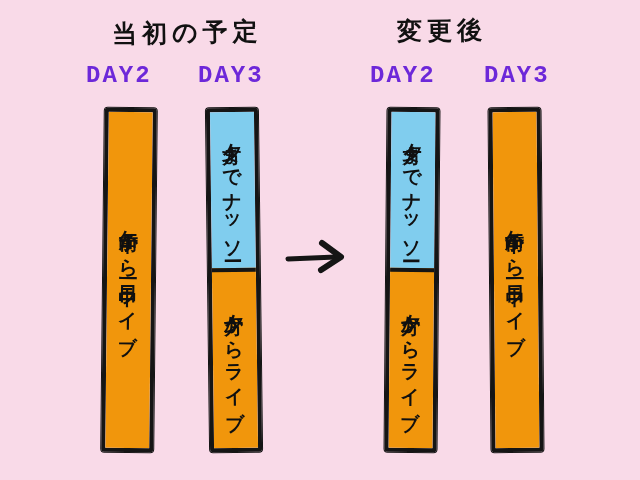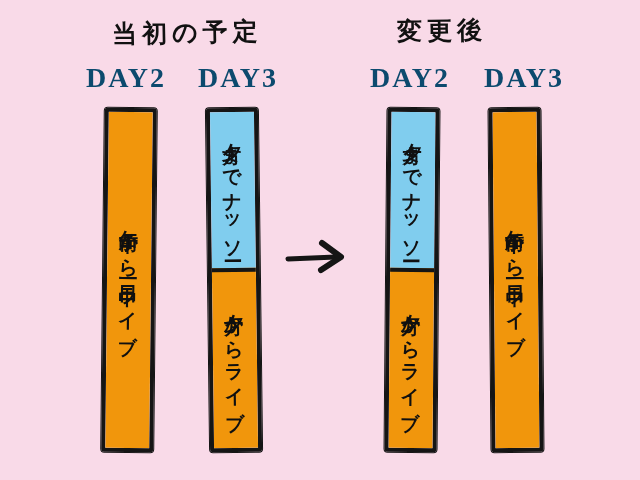--- a/index.html
+++ b/index.html
@@ -25,25 +25,25 @@
     font-family: "DejaVu Sans", sans-serif;
     font-weight: bold;
     font-size: 25px;
     letter-spacing: 5px;
     color: #111111;
     white-space: nowrap;
     transform: rotate(-1.2deg);
   }
   .day-label {
     position: absolute;
-    font-family: Liberation Serif, serif;
+    font-family: Liberation Mono, monospace;
     font-weight: bold;
-    font-size: 28px;
+    font-size: 24px;
     letter-spacing: 2px;
-    color: #0c4a6e;
+    color: #6d28d9;
     white-space: nowrap;
   }
 
   
   .bar {
     position: absolute;
     box-sizing: border-box;
     border: 4px solid #151515;
     border-radius: 3px;
     display: flex;

